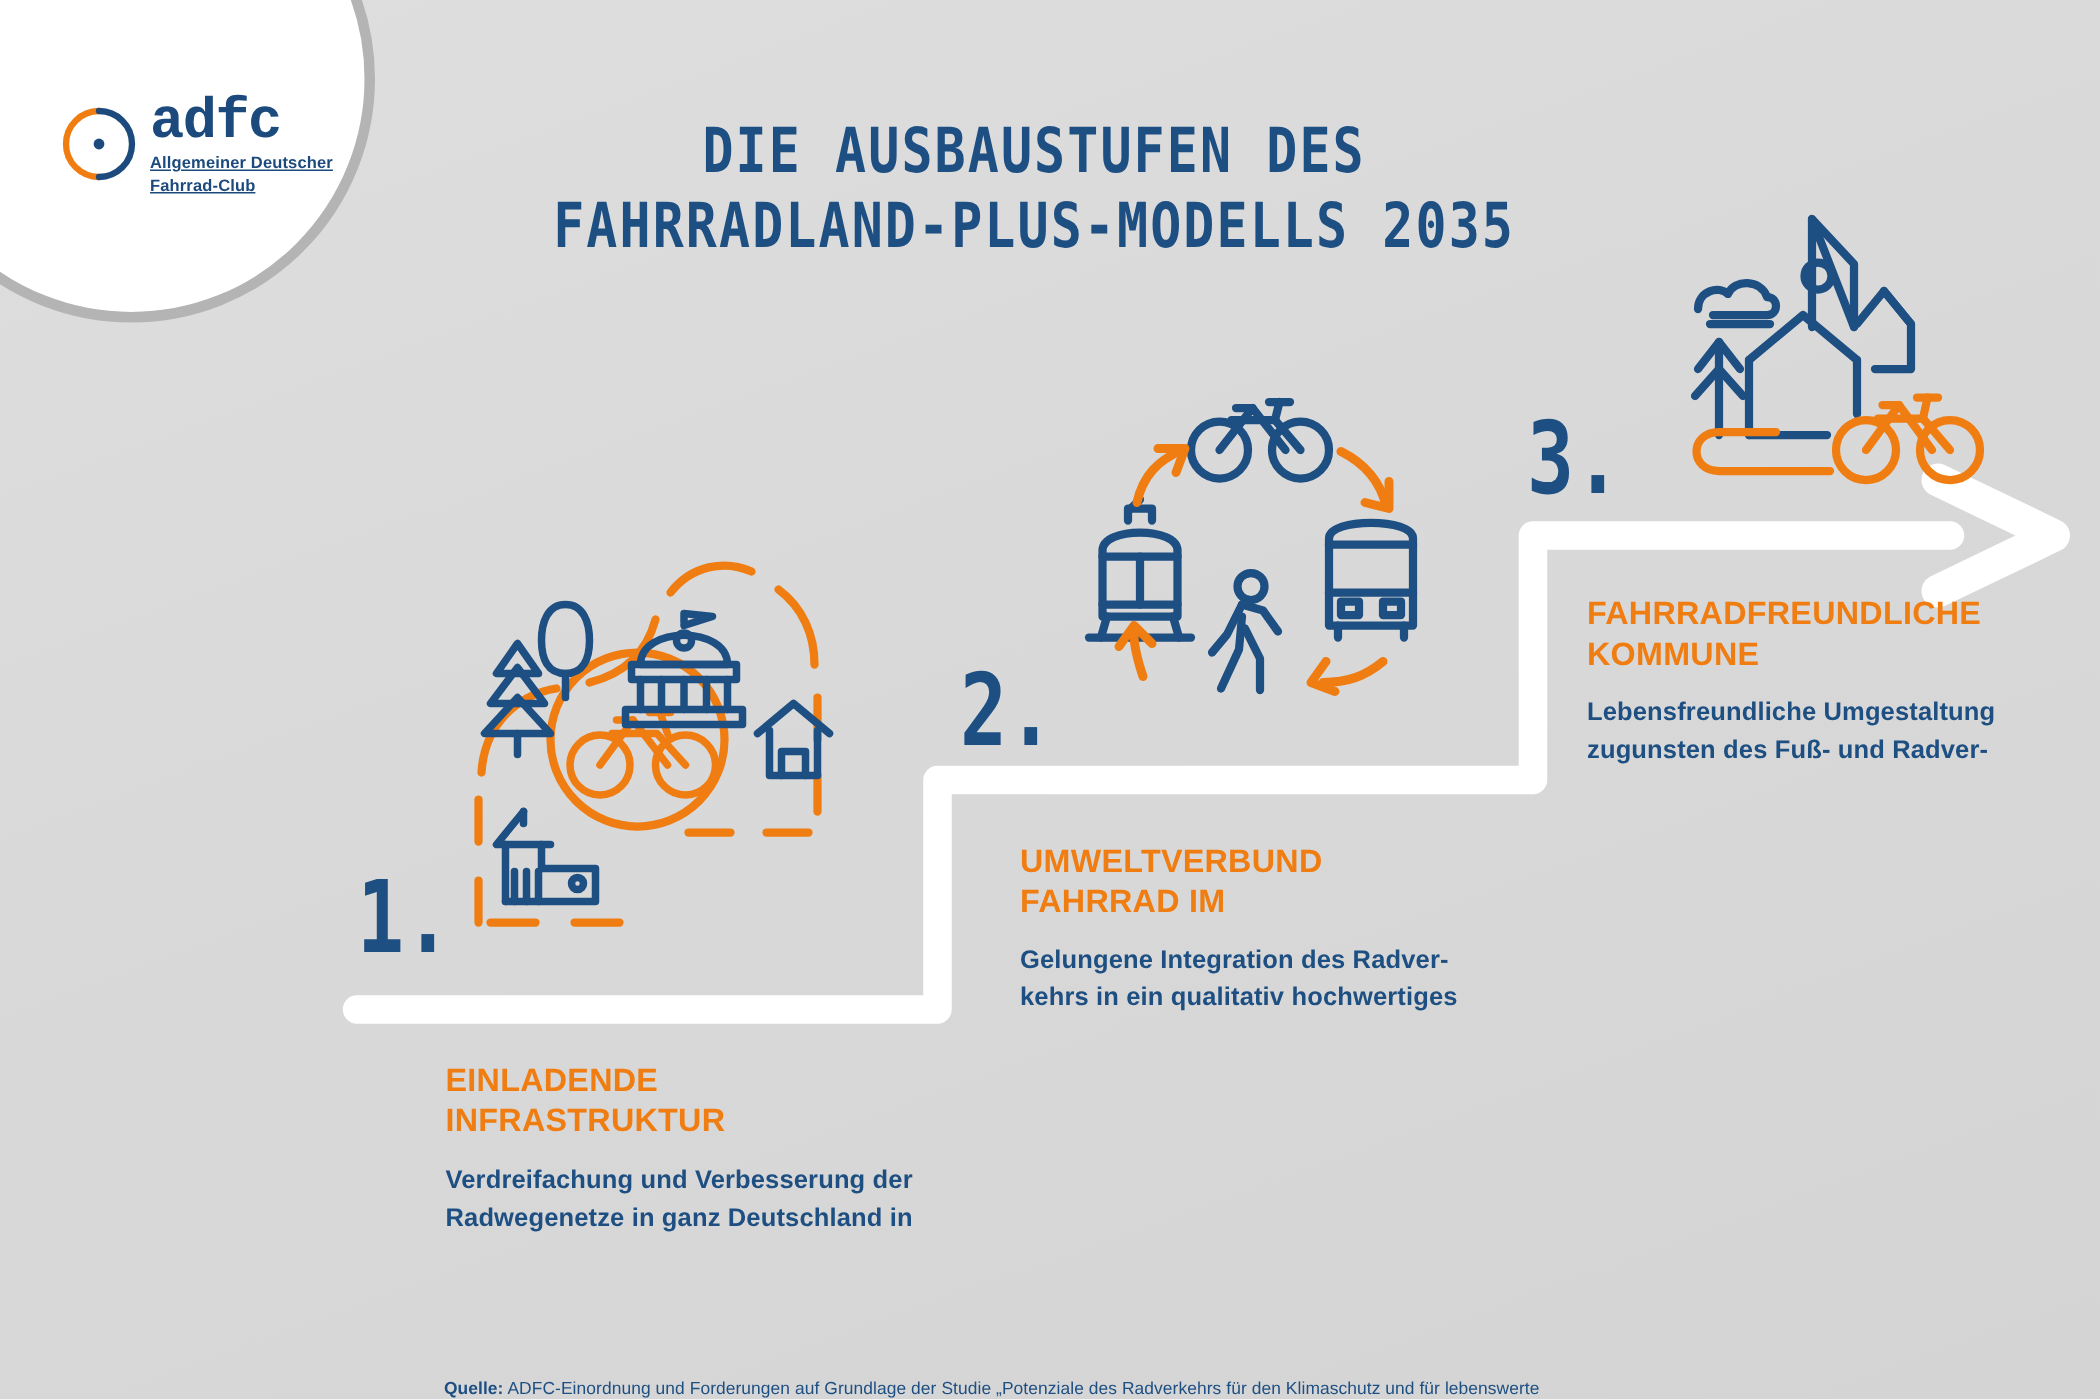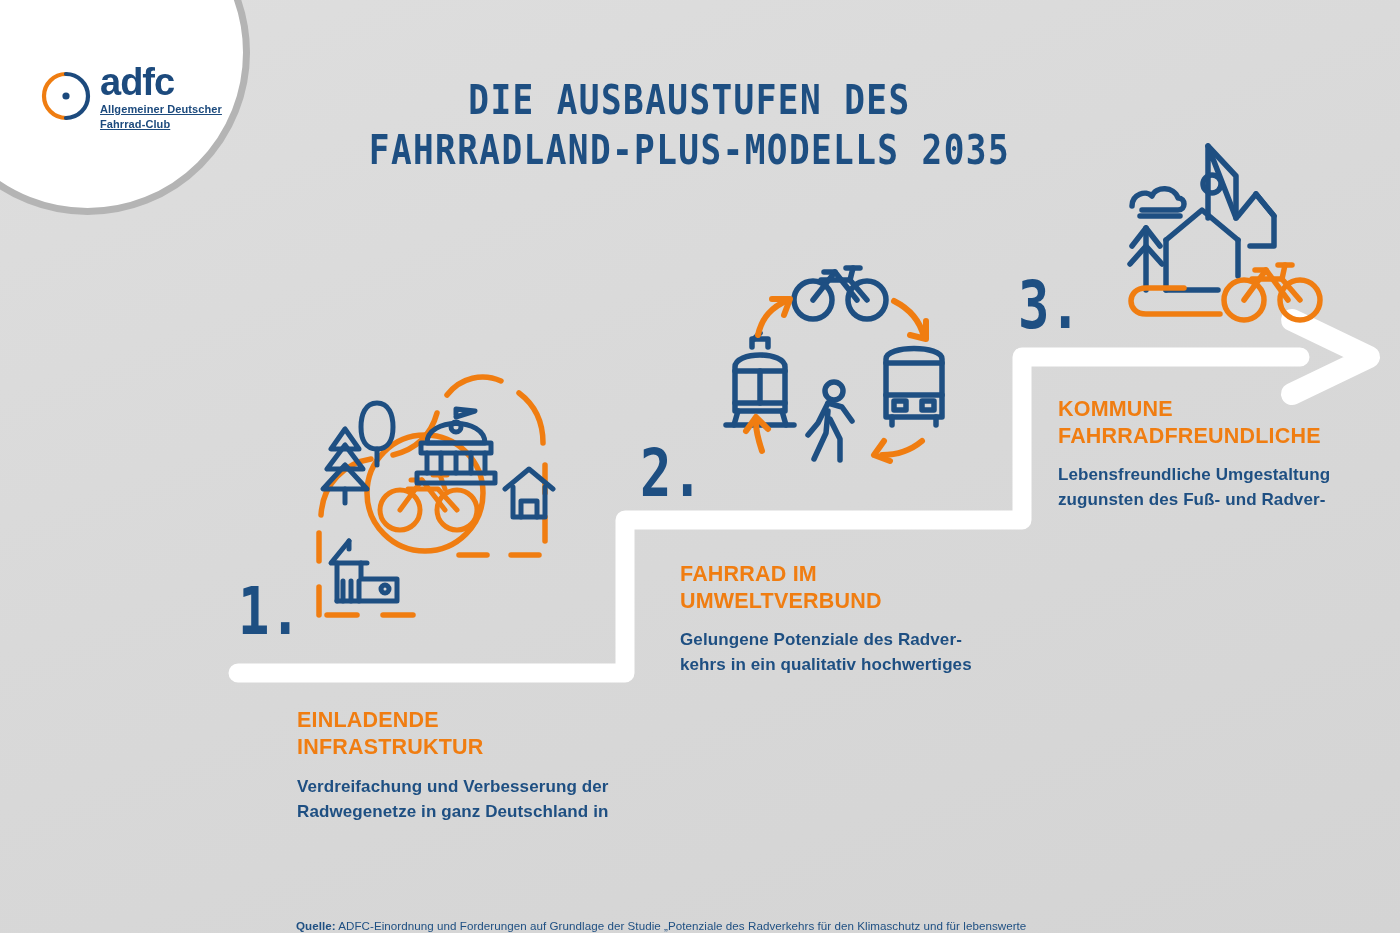--- a/index.html
+++ b/index.html
@@ -29,21 +29,21 @@
     width: 210px; height: 90px;
   }
   #logo-mark {
     position: absolute; left: 0; top: 8px;
     width: 52px; height: 52px;
   }
   #logo-text-block {
     position: absolute; left: 60px; top: 0;
   }
   #logo-word {
-    font-family: Liberation Sans, sans-serif;
+    font-family: Liberation Mono, monospace;
     font-size: 38px; font-weight: 700; letter-spacing: -1px;
     color: #1c4a7d; line-height: 40px;
   }
   .logo-sub {
     font-family: "Liberation Sans", sans-serif;
     font-size: 11px; font-weight: 700; color: #1c4a7d;
     line-height: 15px; letter-spacing: 0.1px; text-decoration: underline;
   }
 
   
@@ -315,31 +315,31 @@
   <div class="step-head" id="head-1">
     <div>EINLADENDE</div>
     <div>INFRASTRUKTUR</div>
   </div>
   <div class="step-body" id="body-1">
     <div>Verdreifachung und Verbesserung der</div>
     <div>Radwegenetze in ganz Deutschland in</div>
   </div>
 
   <div class="step-head" id="head-2">
+    <div>UMWELTVERBUND</div>
     <div>FAHRRAD IM</div>
-    <div>UMWELTVERBUND</div>
   </div>
   <div class="step-body" id="body-2">
-    <div>Gelungene Potenziale des Radver-</div>
+    <div>Gelungene Integration des Radver-</div>
     <div>kehrs in ein qualitativ hochwertiges</div>
   </div>
 
   <div class="step-head" id="head-3">
+    <div>FAHRRADFREUNDLICHE</div>
     <div>KOMMUNE</div>
-    <div>FAHRRADFREUNDLICHE</div>
   </div>
   <div class="step-body" id="body-3">
     <div>Lebensfreundliche Umgestaltung</div>
     <div>zugunsten des Fuß- und Radver-</div>
   </div>
 
   <div id="source">
     <b>Quelle:</b><span> ADFC-Einordnung und Forderungen auf Grundlage der Studie „Potenziale des Radverkehrs für den Klimaschutz und für lebenswerte Städte und Regionen", vorgelegt vom Fraunhofer-Institut für System- und Innovationsforschung ISI, 05/2024</span>
   </div>
 

